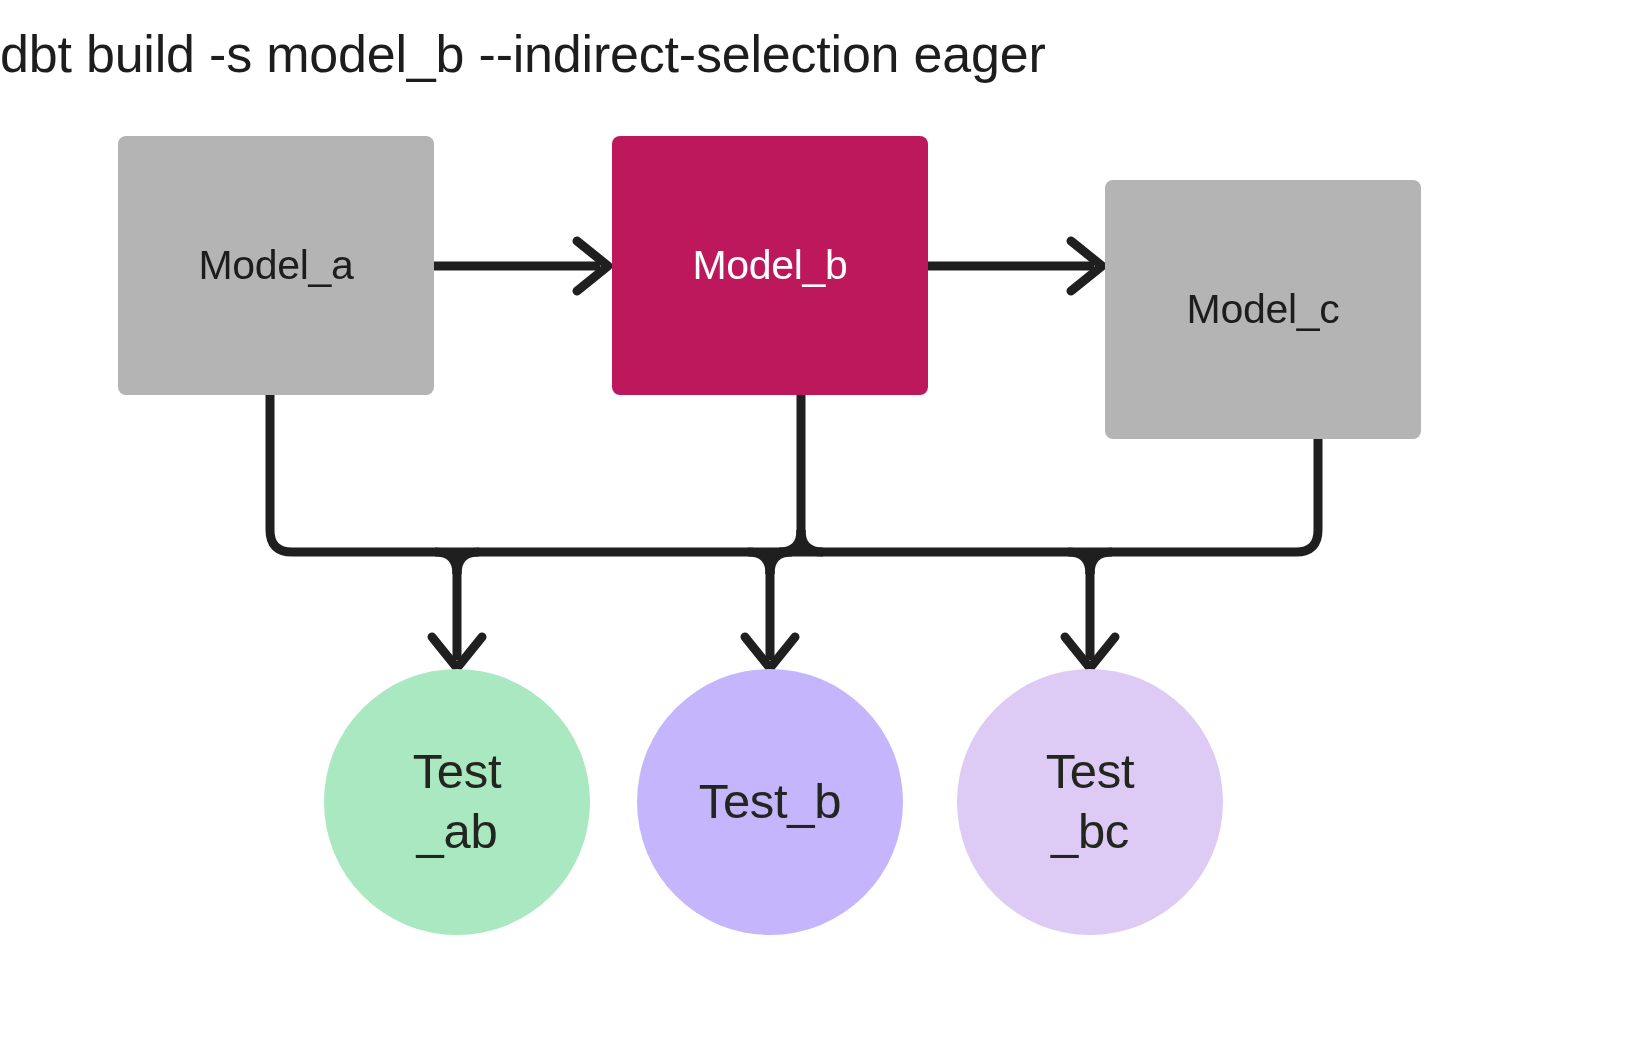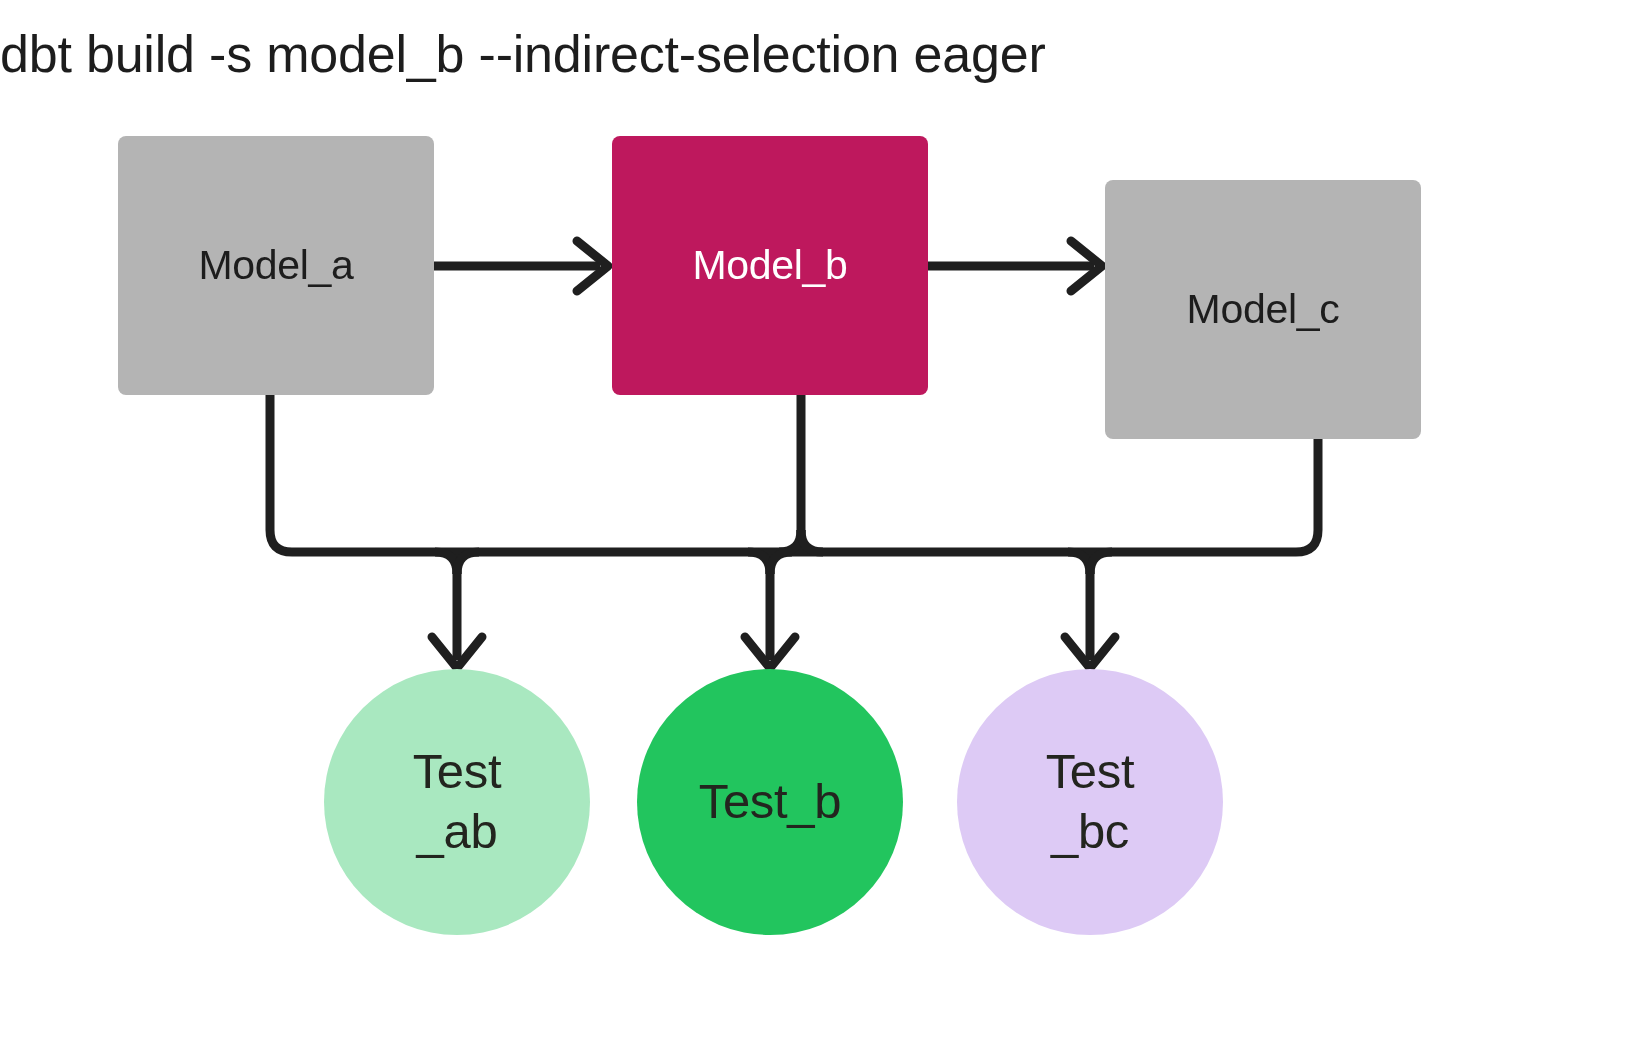--- a/index.html
+++ b/index.html
@@ -150,21 +150,21 @@
 
   <div class="node-box" style="left:1105px; top:136px; width:316px; height:259px; background:#b4b4b4; color:#1d1d1d;margin-top:44px;">
     <span>Model_c</span>
   </div>
 
   <div class="node-circle" style="left:324px; top:669px; width:266px; height:266px; background:#a9e8c0; color:#23251f;">
     <span>Test</span>
     <span>_ab</span>
   </div>
 
-  <div class="node-circle" style="left:637px; top:669px; width:266px; height:266px; background:#22c55e; color:#23251f;">
+  <div class="node-circle" style="left:637px; top:669px; width:266px; height:266px; background:#c4b5fd; color:#23251f;">
     <span>Test_b</span>
   </div>
 
   <div class="node-circle" style="left:957px; top:669px; width:266px; height:266px; background:#ddcaf5; color:#23251f;">
     <span>Test</span>
     <span>_bc</span>
   </div>
 
 </div>
 

